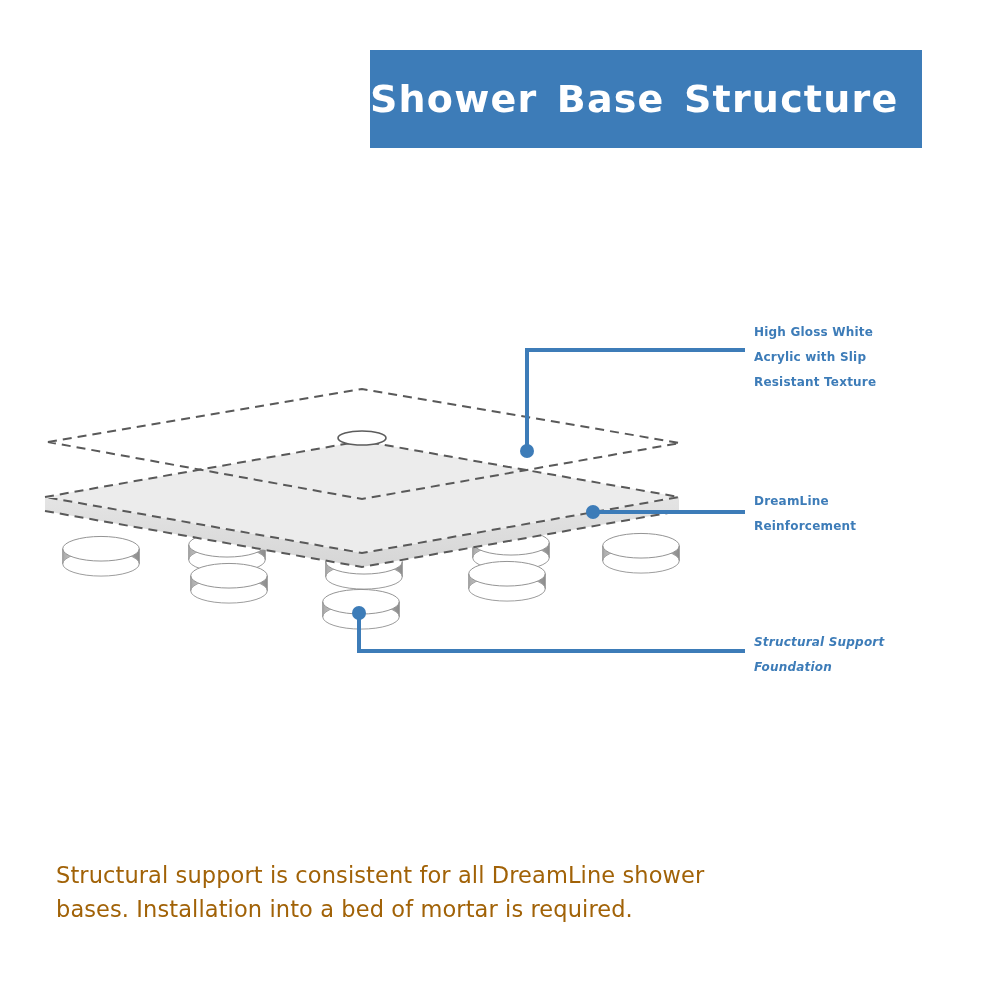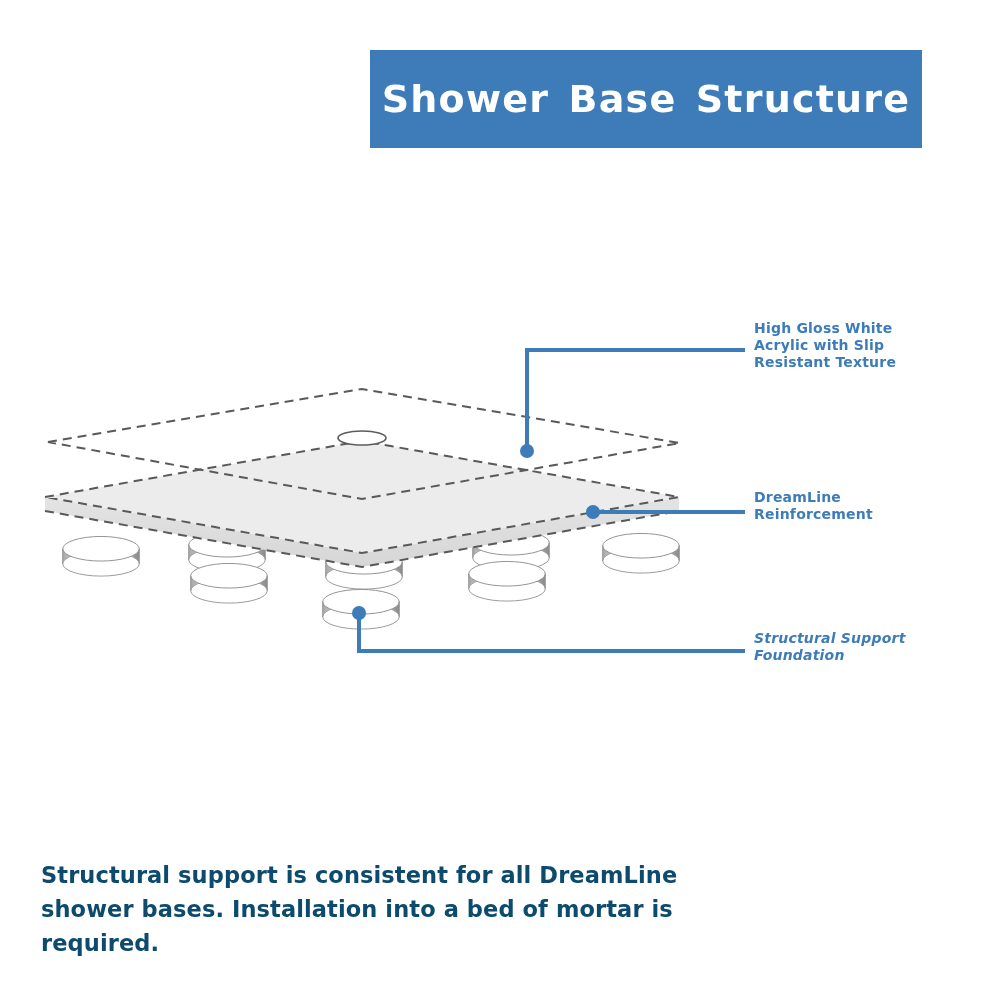--- a/index.html
+++ b/index.html
@@ -22,57 +22,57 @@
   }
   .banner {
     position: absolute;
     left: 370px;
     top: 50px;
     width: 552px;
     height: 98px;
     background: #3d7cb8;
     display: flex;
     align-items: center;
-    justify-content: center;
+    justify-content: flex-start;
   }
   .banner-title {
     color: #ffffff;
     font-size: 38px;
     font-weight: bold;
     letter-spacing: 1.2px;
     word-spacing: 5px;
     font-family: "DejaVu Sans", sans-serif;
   }
   .diagram {
     position: absolute;
     left: 0;
     top: 0;
     width: 1000px;
     height: 1000px;
   }
   .callout {
     position: absolute;
     color: #3d7cb8;
     font-weight: bold;
-    font-size: 14px;
-    line-height: 17px;
+    font-size: 12px;
+    line-height: 25px;
     letter-spacing: 0.2px;
     font-family: "DejaVu Sans", sans-serif;
     white-space: pre-line;
   }
   #callout-acrylic { left: 754px; top: 320px; }
   #callout-fiberglass { left: 754px; top: 489px; }
   #callout-support { left: 754px; top: 630px; font-style: italic; }
   .footnote {
     position: absolute;
-    left: 41px;
+    left: 56px;
     top: 858px;
     width: 680px;
-    color: #0c4a6e;
-    font-weight: bold;
+    color: #a16207;
+    font-weight: normal;
     font-size: 22.5px;
     line-height: 34px;
     letter-spacing: 0.1px;
     font-family: "DejaVu Sans", sans-serif;
     white-space: pre-line;
   }
 </style>
 </head>
 <body>
 

